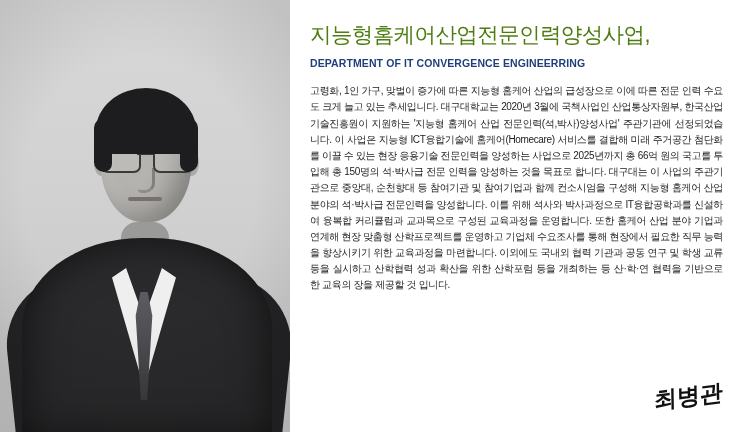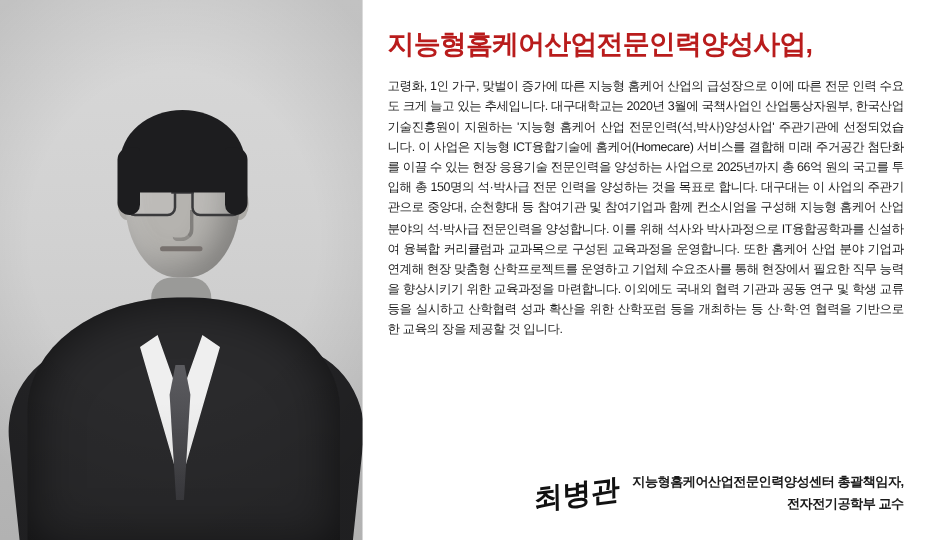--- a/index.html
+++ b/index.html
@@ -213,22 +213,22 @@
 
   
   .content {
     flex: 1 1 auto;
     padding: 22px 22px 14px 20px;
     box-sizing: border-box;
     display: flex;
     flex-direction: column;
   }
   .title-line1, .title-line2 {
-    font-weight: bold;
-    color: #b91c1c;
+    font-weight: normal;
+    color: #4d7c0f;
     letter-spacing: -0.6px;
     line-height: 1.22;
   }
   .title-line1 { font-size: 21.5px; }
   .title-line2 { font-size: 21.5px; }
   .subtitle {
     margin-top: 9px;
     font-size: 10.5px;
     font-weight: bold;
     letter-spacing: 0.1px;
@@ -296,24 +296,21 @@
       <div class="lens r"></div>
     </div>
     <div class="hair"></div>
     <div class="hair-side-l"></div>
     <div class="hair-side-r"></div>
     <div class="vignette"></div>
   </div>
 
   <div class="content">
     <div class="title-line1">지능형홈케어산업전문인력양성사업,</div>
+    <div class="subtitle" style="color: rgb(31, 63, 122);">DEPARTMENT OF IT CONVERGENCE ENGINEERRING</div>
     <div class="body-copy">고령화, 1인 가구, 맞벌이 증가에 따른 지능형 홈케어 산업의 급성장으로 이에 따른 전문 인력 수요도 크게 늘고 있는 추세입니다. 대구대학교는 2020년 3월에 국책사업인 산업통상자원부, 한국산업기술진흥원이 지원하는 '지능형 홈케어 산업 전문인력(석,박사)양성사업' 주관기관에 선정되었습니다. 이 사업은 지능형 ICT융합기술에 홈케어(Homecare) 서비스를 결합해 미래 주거공간 첨단화를 이끌 수 있는 현장 응용기술 전문인력을 양성하는 사업으로 2025년까지 총 66억 원의 국고를 투입해 총 150명의 석·박사급 전문 인력을 양성하는 것을 목표로 합니다. 대구대는 이 사업의 주관기관으로 중앙대, 순천향대 등 참여기관 및 참여기업과 함께 컨소시엄을 구성해 지능형 홈케어 산업 분야의 석·박사급 전문인력을 양성합니다. 이를 위해 석사와 박사과정으로 IT융합공학과를 신설하여 융복합 커리큘럼과 교과목으로 구성된 교육과정을 운영합니다. 또한 홈케어 산업 분야 기업과 연계해 현장 맞춤형 산학프로젝트를 운영하고 기업체 수요조사를 통해 현장에서 필요한 직무 능력을 향상시키기 위한 교육과정을 마련합니다. 이외에도 국내외 협력 기관과 공동 연구 및 학생 교류 등을 실시하고 산학협력 성과 확산을 위한 산학포럼 등을 개최하는 등 산·학·연 협력을 기반으로 한 교육의 장을 제공할 것 입니다.</div>
 
     <div class="signature-block">
       <div class="sig-mark">최병관</div>
-      <div class="sig-text">
-        <div>지능형홈케어산업전문인력양성센터 총괄책임자,</div>
-        <div>전자전기공학부 교수</div>
-      </div>
     </div>
   </div>
 
 </div>
 
 </body></html>

